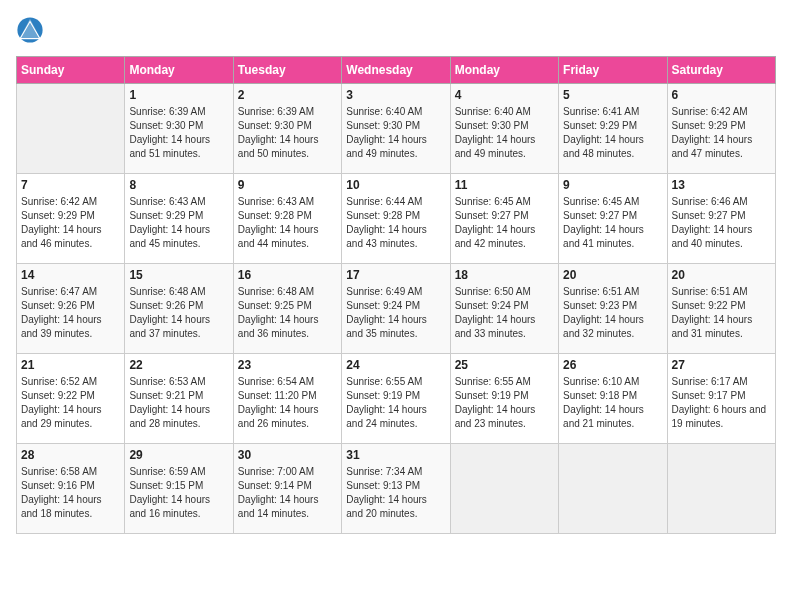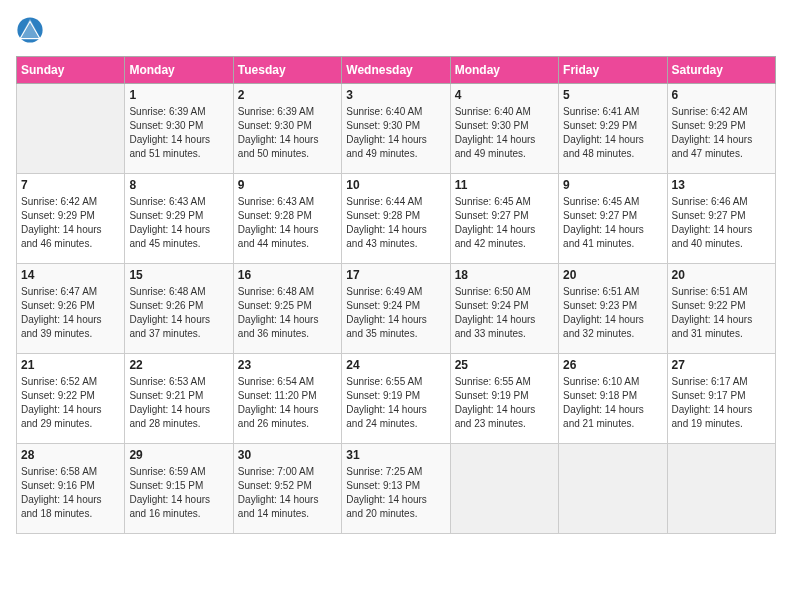--- a/index.html
+++ b/index.html
@@ -338,21 +338,21 @@
           <div>Sunrise: 6:10 AM</div>
           <div>Sunset: 9:18 PM</div>
           <div>Daylight: 14 hours and 21 minutes.</div>
         </div>
         </td>
         <td>
           <span class="day-number">27</span>
         <div class="day-info">
           <div>Sunrise: 6:17 AM</div>
           <div>Sunset: 9:17 PM</div>
-          <div>Daylight: 14 hours and 19 minutes.</div>
+          <div>Daylight: 6 hours and 19 minutes.</div>
         </div>
         </td>
       </tr>
       <tr>
         <td>
           <span class="day-number">28</span>
         <div class="day-info">
           <div>Sunrise: 6:58 AM</div>
           <div>Sunset: 9:16 PM</div>
           <div>Daylight: 14 hours and 18 minutes.</div>
@@ -363,28 +363,28 @@
         <div class="day-info">
           <div>Sunrise: 6:59 AM</div>
           <div>Sunset: 9:15 PM</div>
           <div>Daylight: 14 hours and 16 minutes.</div>
         </div>
         </td>
         <td>
           <span class="day-number">30</span>
         <div class="day-info">
           <div>Sunrise: 7:00 AM</div>
-          <div>Sunset: 9:52 PM</div>
+          <div>Sunset: 9:14 PM</div>
           <div>Daylight: 14 hours and 14 minutes.</div>
         </div>
         </td>
         <td>
           <span class="day-number">31</span>
         <div class="day-info">
-          <div>Sunrise: 7:25 AM</div>
+          <div>Sunrise: 7:34 AM</div>
           <div>Sunset: 9:13 PM</div>
           <div>Daylight: 14 hours and 20 minutes.</div>
         </div>
         </td>
         <td class="empty-cell"></td>
         <td class="empty-cell"></td>
         <td class="empty-cell"></td>
       </tr>
     </tbody>
 </table>

